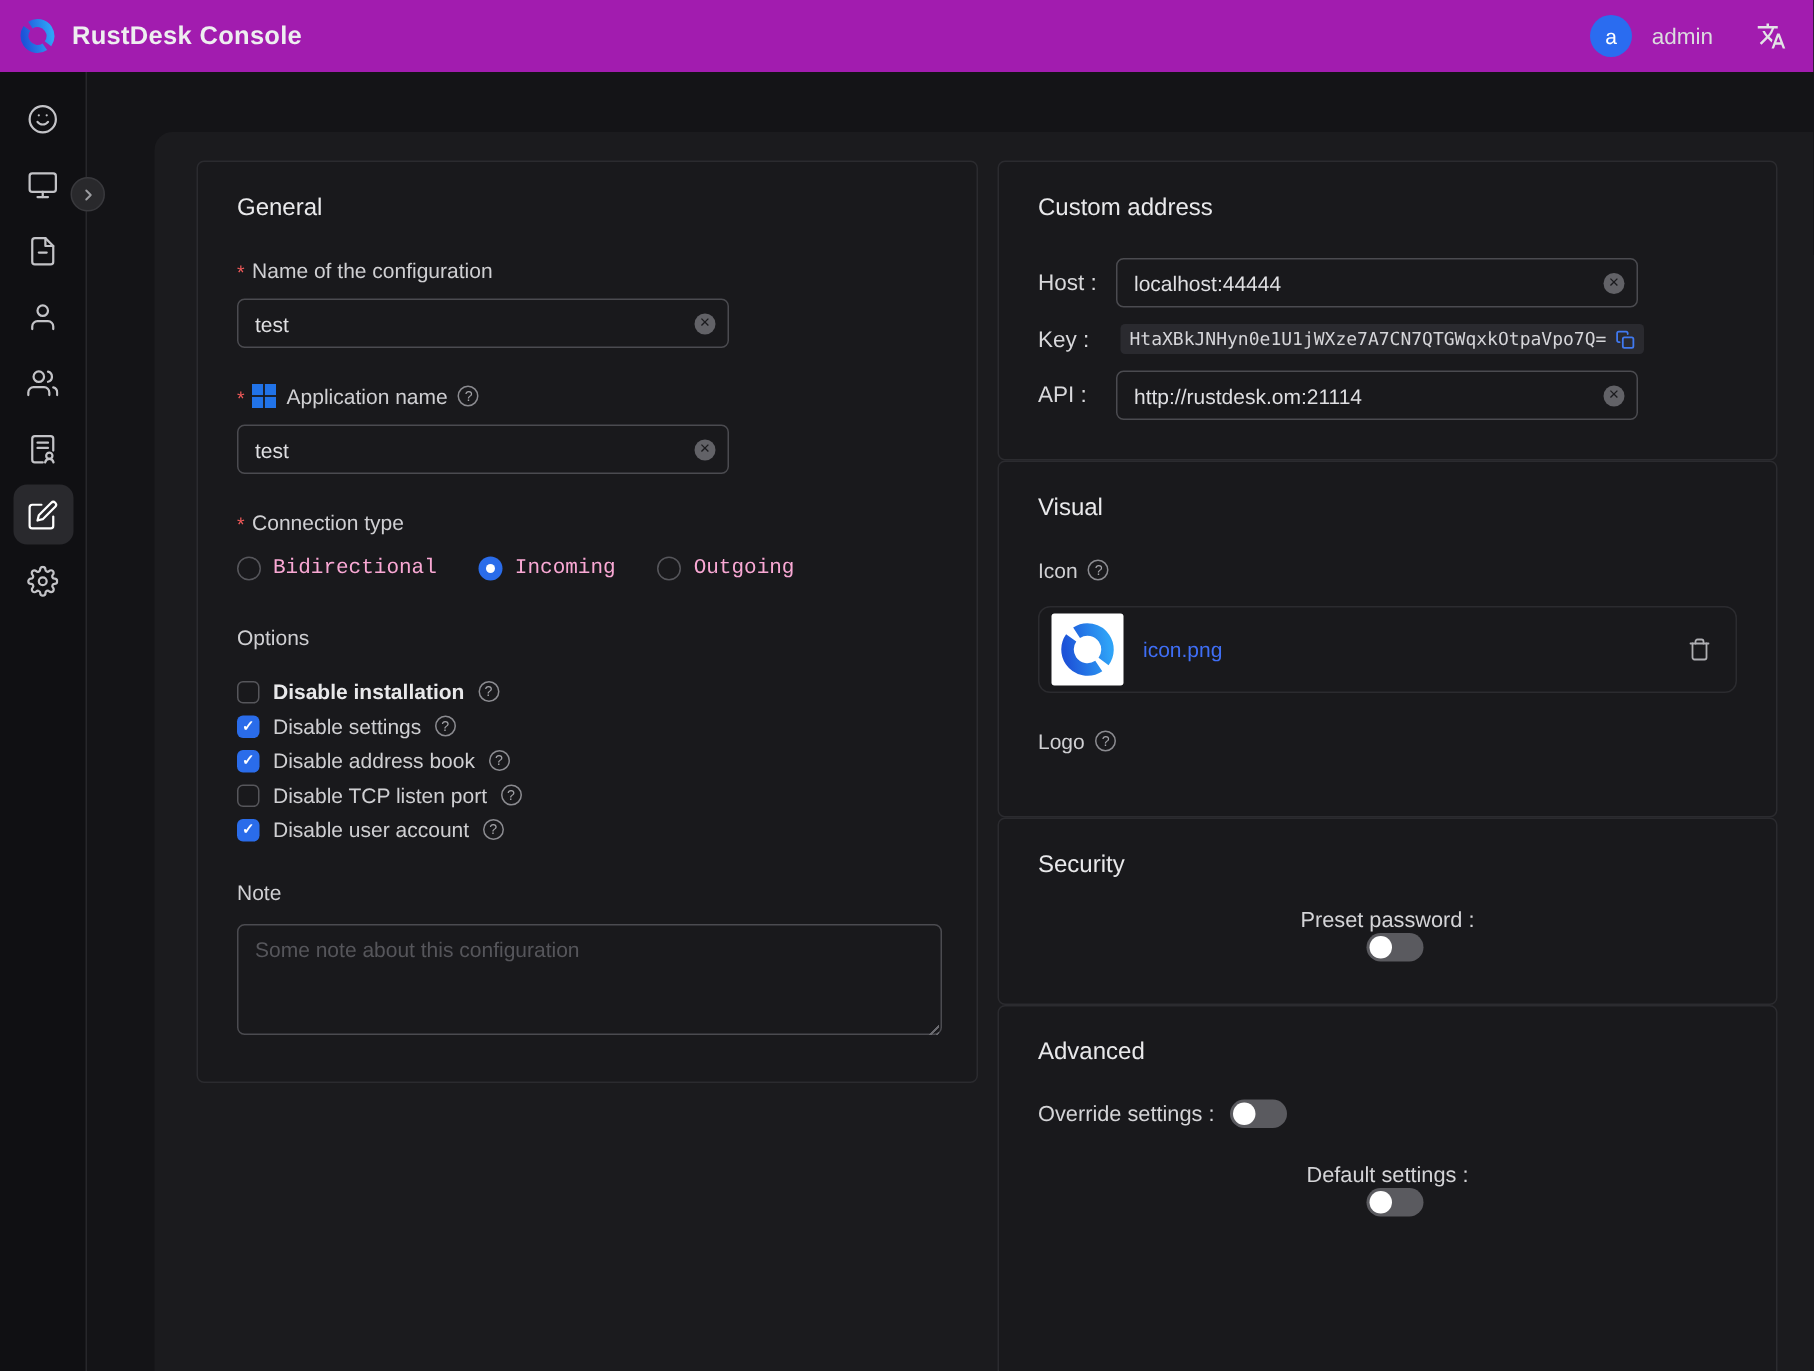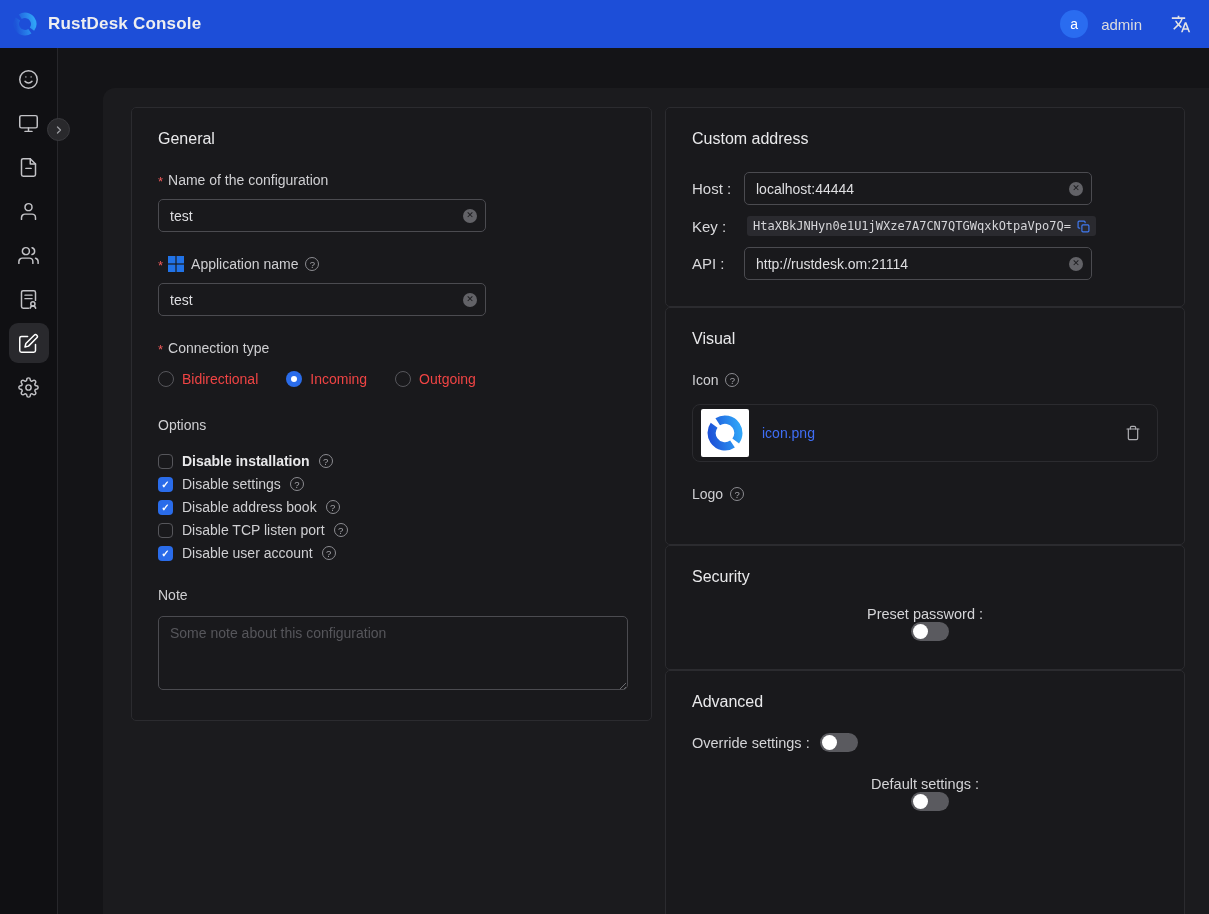--- a/index.html
+++ b/index.html
@@ -1,20 +1,20 @@
 <!DOCTYPE html>
 <html><head>
 <meta charset="utf-8">
 <style>
   * { margin:0; padding:0; box-sizing:border-box; }
   html,body { width:1209px; height:914px; overflow:hidden; background:#141417;
     font-family:"Liberation Sans", sans-serif; }
 
   
-  .navbar { height:48px; background:#1d4ed8; display:flex; align-items:center; padding:0 18px 0 12px;gap:48px; }
+  .navbar { height:48px; background:#a21caf; display:flex; align-items:center; padding:0 18px 0 12px;gap:48px; }
   .brand { display:flex; align-items:center; gap:10px; }
   .brand-title { font-size:17px; font-weight:700; color:#eeeef0; letter-spacing:.2px; }
   .nav-right { margin-left:auto; display:flex; align-items:center; gap:13px; }
   .avatar { width:28px; height:28px; border-radius:50%; background:#2a6cf0; color:#fff;
     display:flex; align-items:center; justify-content:center; font-size:14px; }
   .username { font-size:15px; color:#dcdcdf; }
   .translate-btn { margin-left:16px; color:#e3e3e6; display:flex; }
 
   
   .shell { display:flex; height:866px; position:relative; }
@@ -44,21 +44,21 @@
     font-size:9.5px; display:inline-flex; align-items:center; justify-content:center; flex:0 0 auto; }
   .input-wrap { position:relative; width:328px; margin-bottom:24px; }
   .text-input { width:100%; height:33px; background:transparent; border:1px solid #4b4b50; border-radius:5px;
     color:#dfdfe2; font-size:14px; padding:0 30px 0 11px; font-family:inherit; outline:none; }
   .text-input::placeholder { color:#56565b; }
   .clear-btn { position:absolute; right:9px; top:50%; transform:translateY(-50%); width:14px; height:14px;
     border-radius:50%; background:#626267; color:#1a1a1d; font-size:9px; display:flex; align-items:center;
     justify-content:center; cursor:pointer; line-height:1; }
 
   .radio-row { display:flex; gap:28px; margin:15px 0 30px; }
-  .radio { display:flex; gap:8px; font-size:14px; color:#ef4444; cursor:pointer; }
+  .radio { display:flex; gap:8px; font-size:14px; color:#f9a8d4; cursor:pointer;font-family:Liberation Mono, monospace; }
   .radio-dot { width:16px; height:16px; border-radius:50%; border:1px solid #56565b; position:relative; flex:0 0 auto; }
   .radio.selected .radio-dot { border:none; background:#2a6cea; }
   .radio.selected .radio-dot::after { content:""; position:absolute; left:5px; top:5px; width:6px; height:6px;
     border-radius:50%; background:#fff; }
 
   .options-label { font-size:14px; color:#cfcfd2; margin:0 0 20px; }
   .check-row { display:flex; align-items:center; gap:9px; margin-bottom:7px; font-size:14px; color:#cfcfd2; }
   .check-row.bold .check-label { font-weight:700; color:#e8e8ea; }
   .checkbox { width:15px; height:15px; border-radius:4px; border:1px solid #56565b; flex:0 0 auto; cursor:pointer; }
   .checkbox.checked { border:none; background:#2a6cea; color:#fff; display:flex; align-items:center;

